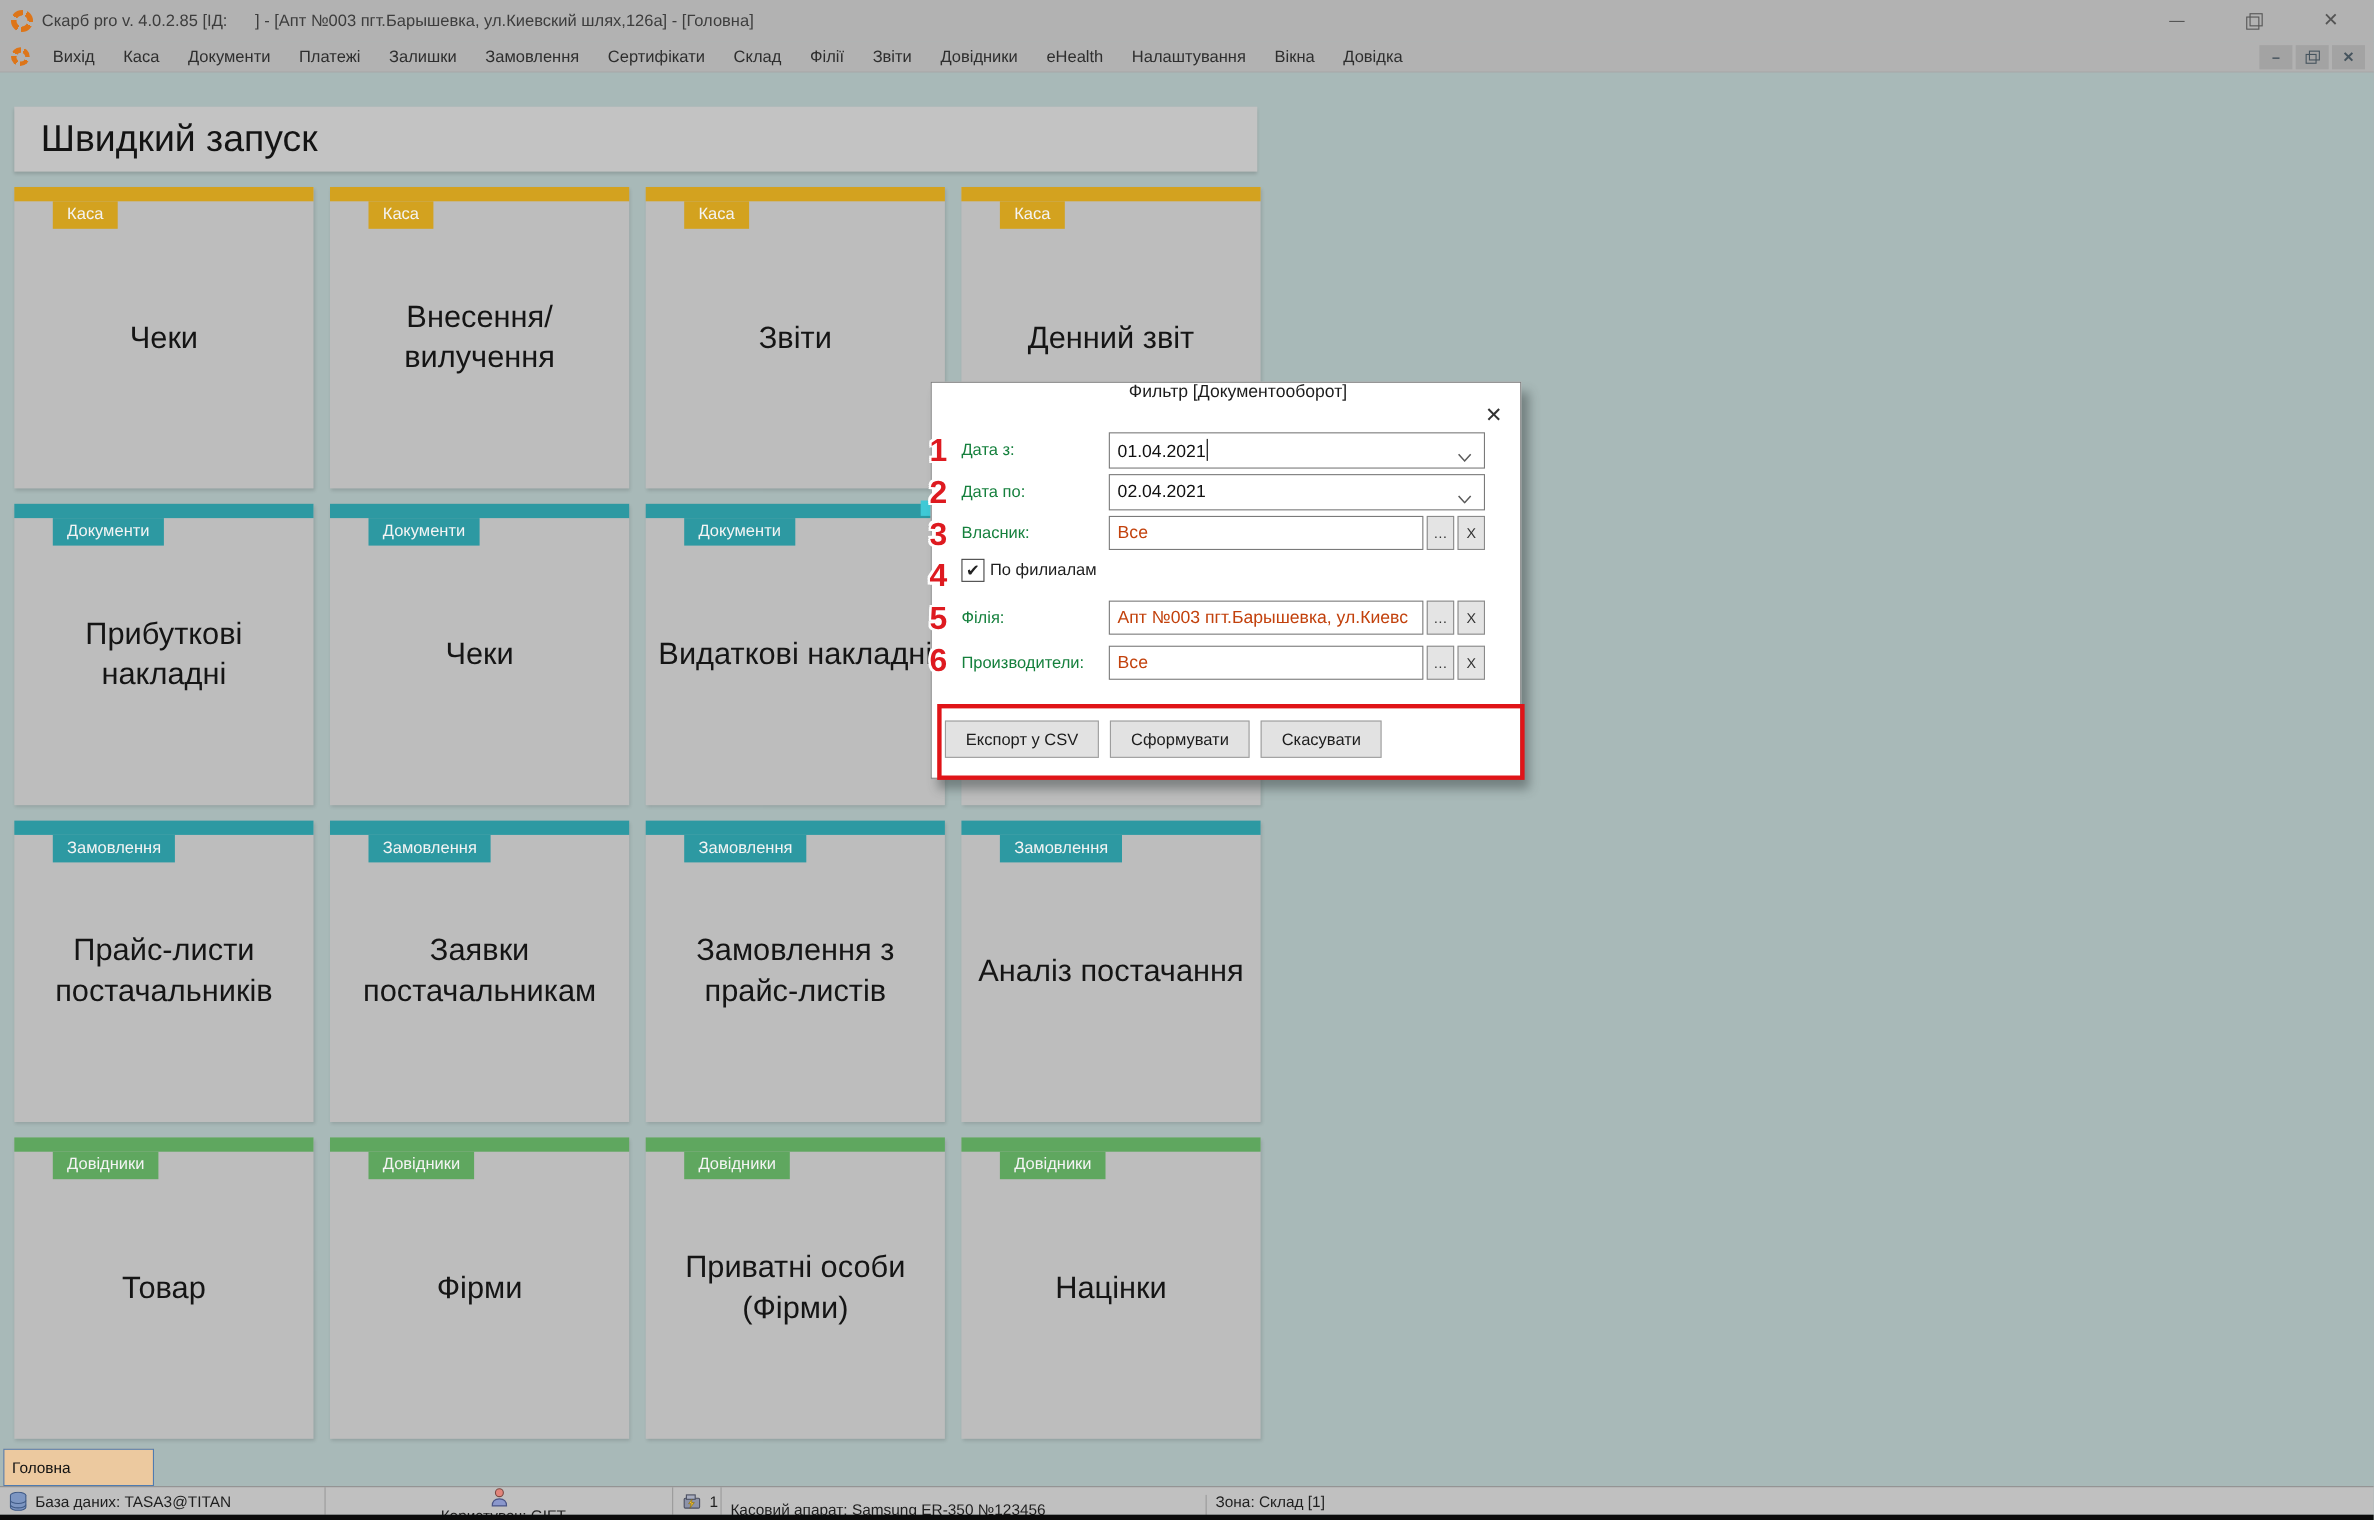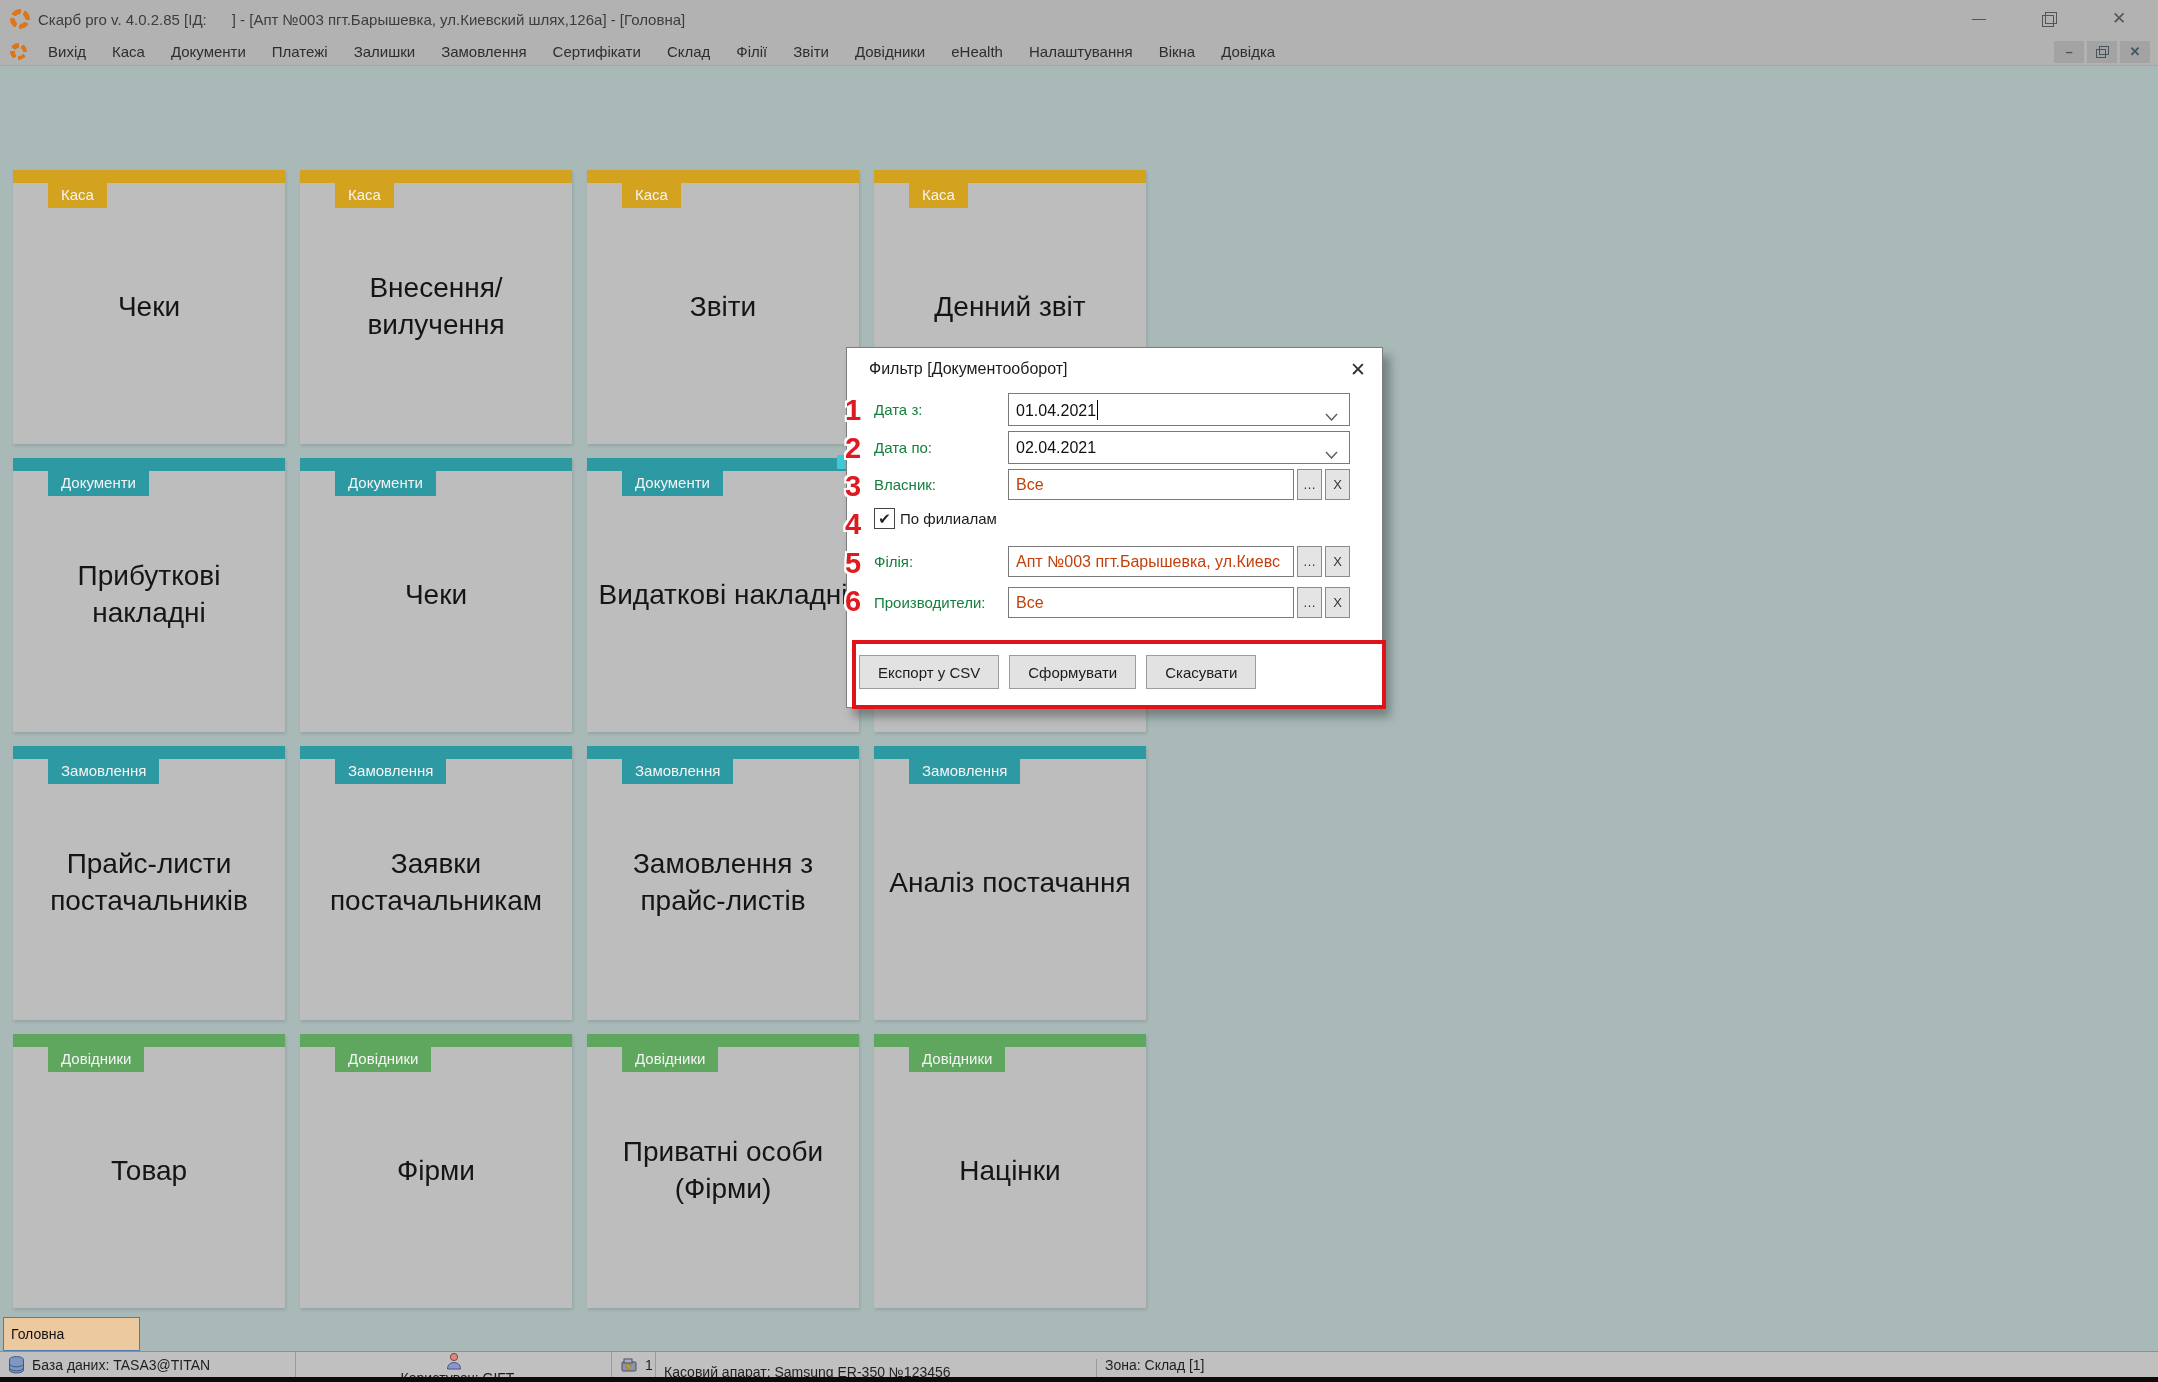--- a/index.html
+++ b/index.html
@@ -45,21 +45,21 @@
   .tile-bar { position:absolute; left:0; top:0; width:100%; height:13px; }
   .tile-tag { position:absolute; left:35px; top:13px; padding:3px 13px 5px 13px; font-size:15px; color:#f4f4f4; }
   .tile-label { position:absolute; inset:0; display:flex; align-items:center; justify-content:center; text-align:center;
                 font-size:28px; color:#151515; line-height:1.32; padding:0 10px; overflow-wrap:break-word; word-break:break-word; }
 
   .cyan-sliver { position:absolute; left:837px; top:389px; width:10px; height:14px; background:#3fc9d6; z-index:5; }
 
   
   .dialog { position:absolute; left:846px; top:281px; width:537px; height:361px; background:#fff;
             border:1px solid #7c7c7c; box-shadow:7px 9px 9px rgba(50,60,60,.45); z-index:10; }
-  .dlg-title { position:absolute; left:0; top:0; right:0; height:42px; display:flex; align-items:center; }
+  .dlg-title { position:absolute; left:0; top:0; right:0; height:42px; display:flex; align-items:center;flex-direction:column; }
   .dlg-title span.t { font-size:16px; color:#1c1c1c; margin-left:22px; }
   .dlg-close { margin-left:auto; margin-right:16px; font-size:19px; color:#333; font-weight:300; cursor:pointer; }
   .dlg-row { position:absolute; left:27px; right:32px; display:flex; align-items:center; }
   .dlg-label { width:134px; flex:0 0 auto; font-size:15px; color:#15803d; }
   .combo { flex:1; height:33px; border:1px solid #7a7a7a; display:flex; align-items:center; position:relative; background:#fff; }
   .combo .val { font-size:16px; color:#111; margin-left:7px; white-space:nowrap; }
   .caret { display:inline-block; width:1px; height:20px; background:#000; margin-left:1px; vertical-align:-4px; }
   .chev { position:absolute; right:11px; top:13px; }
   .lk-input { flex:1; height:31px; border:1px solid #7a7a7a; display:flex; align-items:center; overflow:hidden; background:#fff; }
   .lk-input .val { font-size:16px; color:#c2410c; margin-left:7px; white-space:nowrap; }
@@ -126,20 +126,23 @@
       <div class="menu-item">Довідка</div>
     </div>
   <div class="mdi-controls">
     <div class="mdi-btn">–</div>
     <div class="mdi-btn mdi-restore"></div>
     <div class="mdi-btn">✕</div>
   </div>
 </div>
 
 <div class="client">
+  <div class="ql-header">
+    <span>Швидкий запуск</span>
+  </div>
   <div class="tile-grid">
       <div class="tile">
         <div class="tile-bar" style="background: rgb(211, 162, 31);"></div>
         <div class="tile-tag" style="background: rgb(211, 162, 31);">Каса</div>
         <div class="tile-label">Чеки</div>
       </div>
       <div class="tile">
         <div class="tile-bar" style="background: rgb(211, 162, 31);"></div>
         <div class="tile-tag" style="background: rgb(211, 162, 31);">Каса</div>
         <div class="tile-label">Внесення/вилучення</div>

